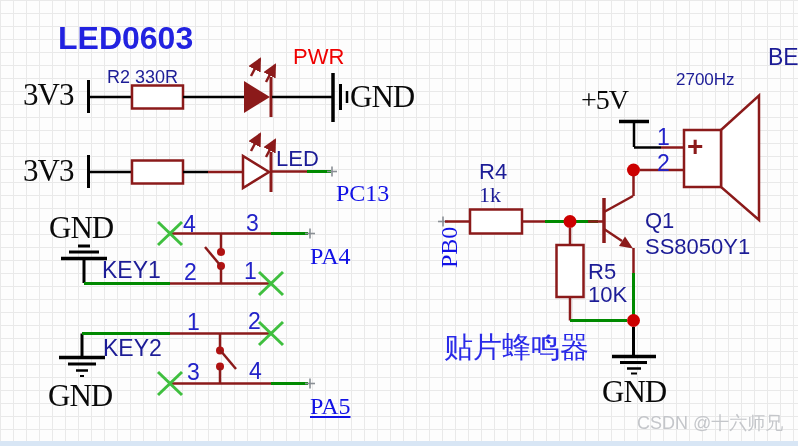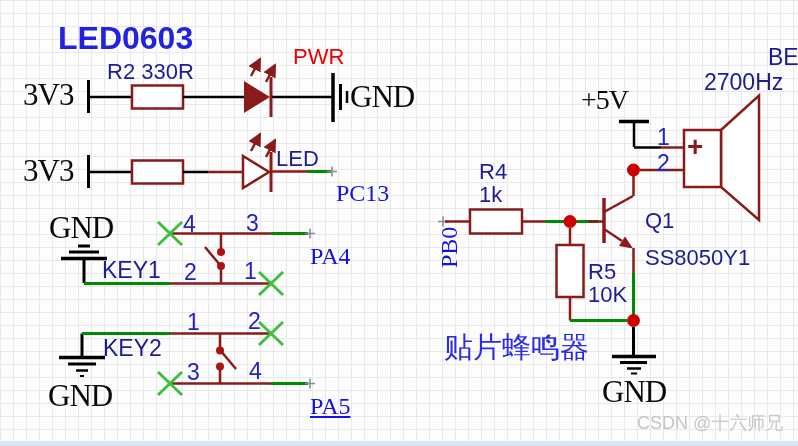--- a/index.html
+++ b/index.html
@@ -184,21 +184,21 @@
       <g>
         <polygon points="721,130 759,95.5 759,220 721,187" fill="#fff" stroke="#8b1a1a" stroke-width="2.5"></polygon>
         <rect x="684" y="130" width="37" height="57" fill="#fff" stroke="#8b1a1a" stroke-width="2.5"></rect>
       </g>
     </g>
   </svg>
 
   <div class="lbl title" style="left:58px;top:22px;font-size:32px;">LED0603</div>
 
   <div class="lbl serif-black" style="left:23px;top:79px;font-size:31px;">3V3</div>
-  <div class="lbl des" style="left:107px;top:61px;font-size:22px;">R2 330R</div>
+  <div class="lbl des" style="left:107px;top:68px;font-size:18px;">R2 330R</div>
   <div class="lbl pwrnet" style="left:293px;top:46px;font-size:22px;">PWR</div>
   <div class="lbl serif-black" style="left:350px;top:81px;font-size:31px;">GND</div>
 
   <div class="lbl serif-black" style="left:23px;top:155px;font-size:31px;">3V3</div>
   <div class="lbl des" style="left:276px;top:148px;font-size:22px;">LED</div>
   <div class="lbl net" style="left:336px;top:181px;font-size:24px;">PC13</div>
 
   <div class="lbl serif-black" style="left:49px;top:212px;font-size:31px;">GND</div>
   <div class="lbl des" style="left:102px;top:259px;font-size:23px;">KEY1</div>
   <div class="lbl pin" style="left:183px;top:213px;font-size:23px;">4</div>
@@ -210,29 +210,29 @@
   <div class="lbl serif-black" style="left:48px;top:380px;font-size:31px;">GND</div>
   <div class="lbl des" style="left:103px;top:337px;font-size:23px;">KEY2</div>
   <div class="lbl pin" style="left:187px;top:311px;font-size:23px;">1</div>
   <div class="lbl pin" style="left:248px;top:310px;font-size:23px;">2</div>
   <div class="lbl pin" style="left:187px;top:361px;font-size:23px;">3</div>
   <div class="lbl pin" style="left:249px;top:360px;font-size:23px;">4</div>
   <div class="lbl net" style="left:310px;top:394px;font-size:24px;text-decoration:underline;">PA5</div>
 
   <div class="lbl serif-black" style="left:581px;top:86px;font-size:28px;">+5V</div>
   <div class="lbl des" style="left:722px;top:46px;font-size:23px;padding-left:46px;">BEEP</div>
-  <div class="lbl des" style="left:676px;top:71px;font-size:23px;padding-left:28px;">2700Hz</div>
+  <div class="lbl des" style="left:676px;top:71px;font-size:17px;">2700Hz</div>
   <div class="lbl pin" style="left:657px;top:126px;font-size:23px;">1</div>
   <div class="lbl pin" style="left:657px;top:152px;font-size:23px;">2</div>
   <div class="lbl" style="left:687px;top:133px;font-size:28px;color:#8b1a1a;font-weight:bold;">+</div>
   <div class="lbl des" style="left:479px;top:161px;font-size:22px;">R4</div>
-  <div class="lbl des" style="left:479px;top:184px;font-size:22px;">1k</div>
+  <div class="lbl des" style="left:479px;top:184px;font-size:22px;font-family:Liberation Serif, serif;">1k</div>
   <div class="lbl net vert" style="left:437px;top:268px;font-size:24px;">PB0</div>
   <div class="lbl des" style="left:645px;top:210px;font-size:22px;">Q1</div>
-  <div class="lbl des" style="left:645px;top:247px;font-size:22px;">SS8050Y1</div>
+  <div class="lbl des" style="left:645px;top:236px;font-size:22px;">SS8050Y1</div>
   <div class="lbl des" style="left:588px;top:261px;font-size:22px;">R5</div>
   <div class="lbl des" style="left:588px;top:284px;font-size:22px;">10K</div>
   <div class="lbl cjk" style="left:444px;top:333px;font-size:29px;">贴片蜂鸣器</div>
   <div class="lbl serif-black" style="left:602px;top:376px;font-size:31px;">GND</div>
 
   <div class="lbl wm" style="left:637px;top:414px;font-size:18px;">CSDN @十六师兄</div>
   <div id="bottom-strip"></div>
 </div>
 
 </body></html>

